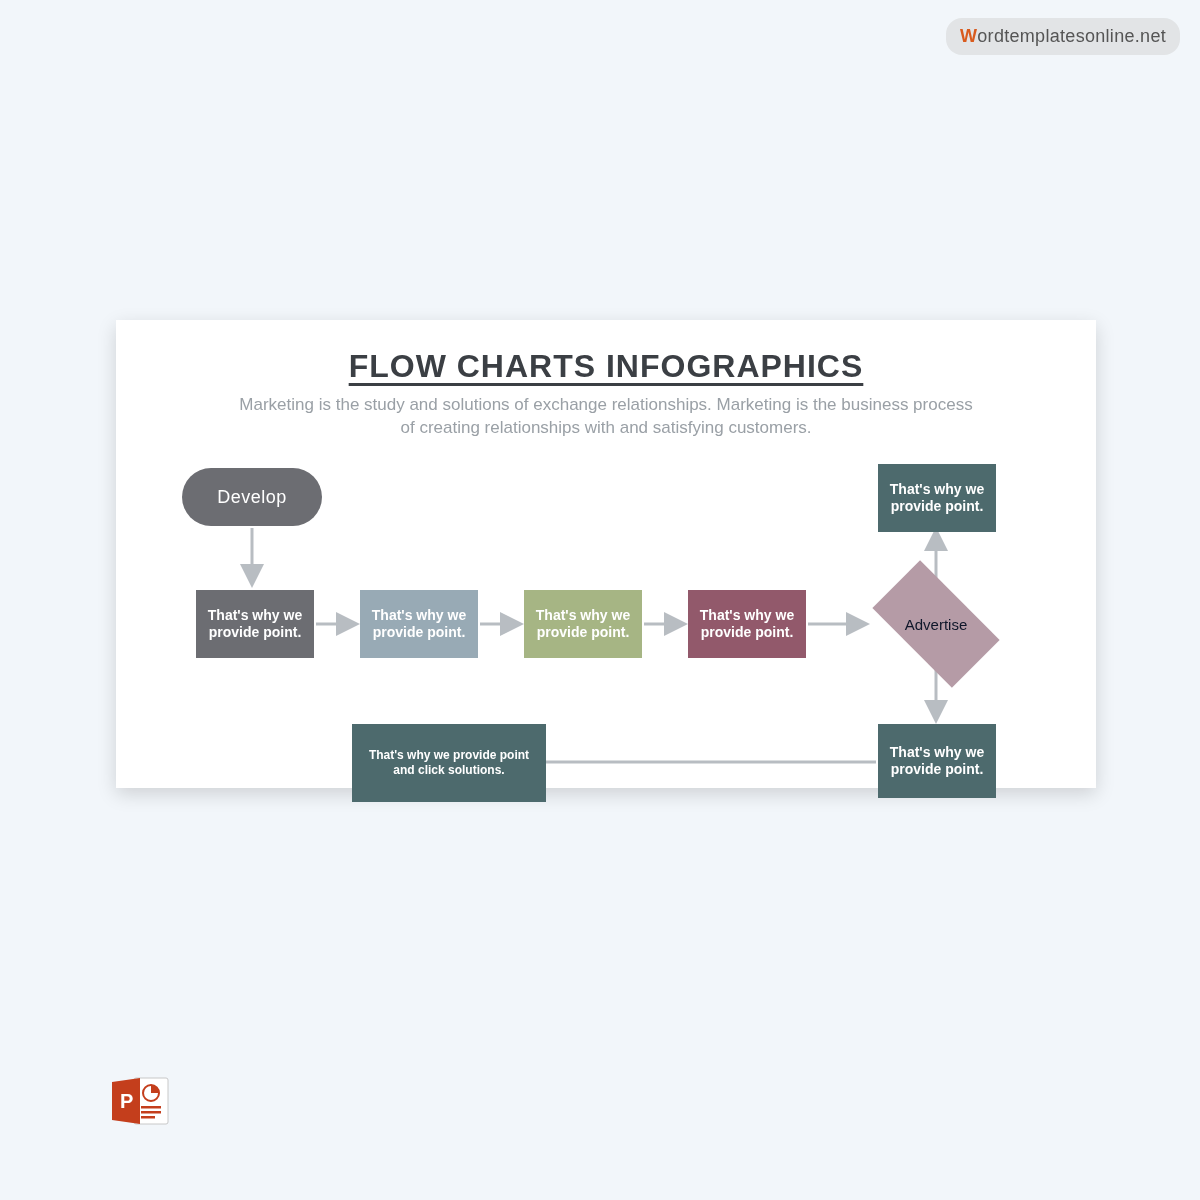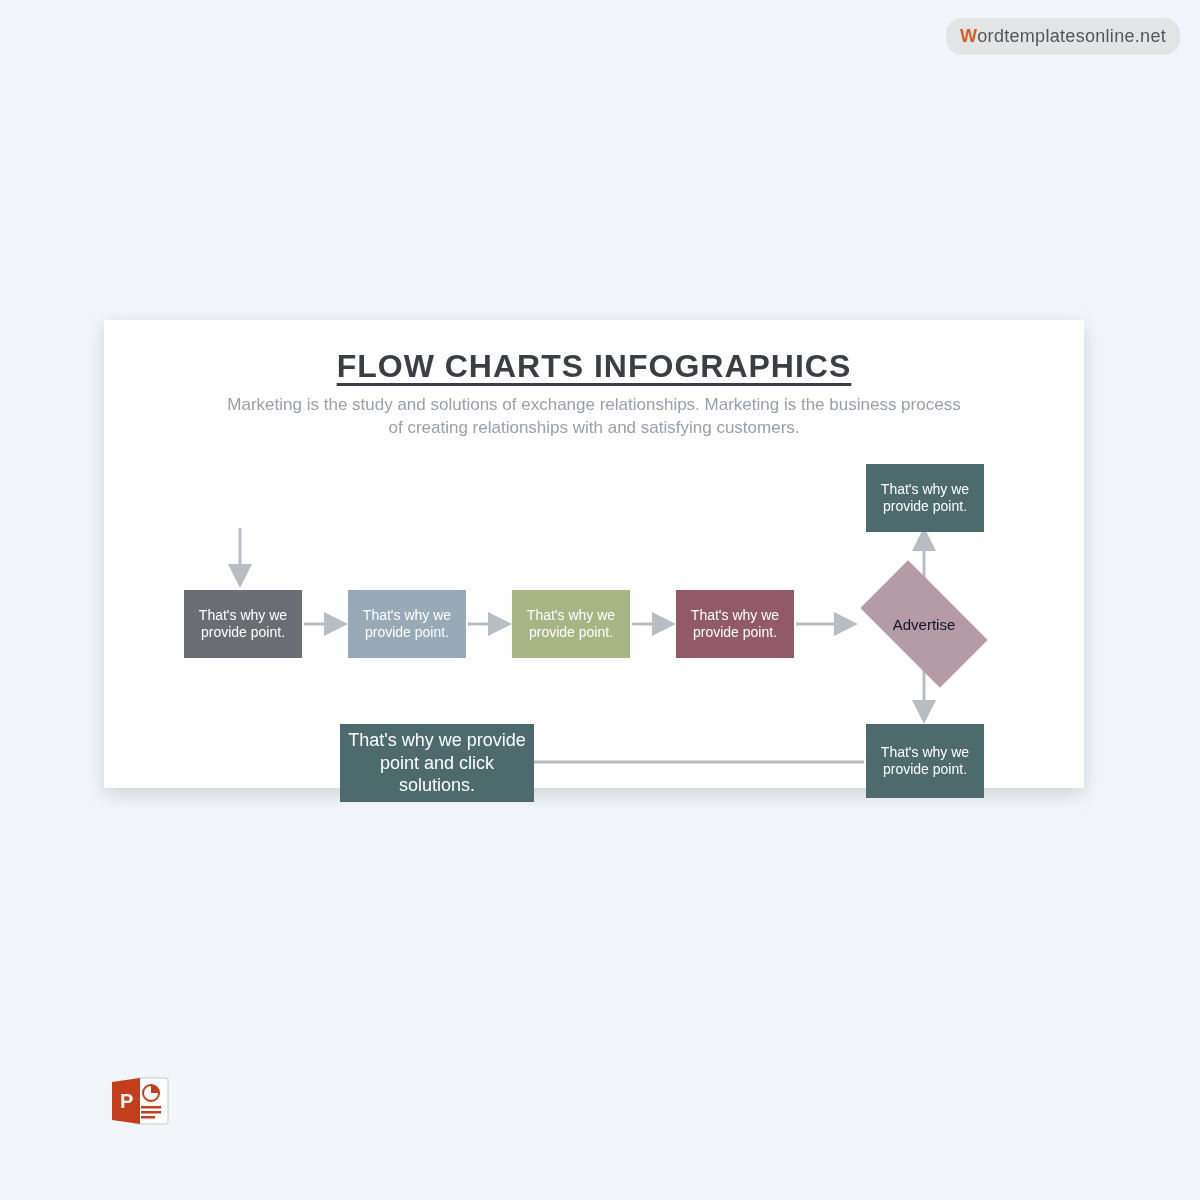--- a/index.html
+++ b/index.html
@@ -22,21 +22,21 @@
     padding: 8px 14px;
     font-size: 18px;
     color: #555;
     letter-spacing: 0.3px;
   }
   .badge .w { color: #d95b1e; font-weight: 700; }
 
   
   .slide {
     position: absolute;
-    left: 104px;
+    left: 116px;
     top: 320px;
     width: 980px;
     height: 468px;
     background: #ffffff;
     box-shadow: 0 6px 18px rgba(0,0,0,0.15);
   }
   .slide-inner {
     position: relative;
     width: 100%;
     height: 100%;
@@ -77,21 +77,21 @@
     text-align: center;
     font-weight: 300;
     line-height: 1.25;
   }
   .pill {
     background: #6c6d72;
     border-radius: 32px;
     font-size: 18px;
     letter-spacing: 0.5px;
   }
-  .rect { font-size: 14px; }
+  .rect { font-size: 14px; font-weight: bold; }
   .c-gray  { background: #6c6d72; }
   .c-blue  { background: #98aab5; }
   .c-green { background: #a6b584; }
   .c-plum  { background: #92596b; }
   .c-teal  { background: #4d6a6d; }
 
   .diamond-wrap {
     position: absolute;
     width: 130px;
     height: 88px;
@@ -155,36 +155,37 @@
       <line x1="528" y1="304" x2="566" y2="304" stroke="#b8bdc2" stroke-width="3" marker-end="url(#ah)"></line>
       <line x1="692" y1="304" x2="748" y2="304" stroke="#b8bdc2" stroke-width="3" marker-end="url(#ah)"></line>
 
       <line x1="820" y1="260" x2="820" y2="213" stroke="#b8bdc2" stroke-width="3" marker-end="url(#ah)"></line>
 
       <line x1="820" y1="350" x2="820" y2="398" stroke="#b8bdc2" stroke-width="3" marker-end="url(#ah)"></line>
 
       <line x1="760" y1="442" x2="430" y2="442" stroke="#b8bdc2" stroke-width="3"></line>
     </svg>
 
+    <div class="node pill" style="left:66px;top:148px;width:140px;height:58px">Develop</div>
 
     <div class="node rect c-gray" style="left:80px;top:270px;width:118px;height:68px;padding:6px">That's why we provide point.</div>
     <div class="node rect c-blue" style="left:244px;top:270px;width:118px;height:68px;padding:6px">That's why we provide point.</div>
     <div class="node rect c-green" style="left:408px;top:270px;width:118px;height:68px;padding:6px">That's why we provide point.</div>
     <div class="node rect c-plum" style="left:572px;top:270px;width:118px;height:68px;padding:6px">That's why we provide point.</div>
 
     <div class="diamond-wrap" style="left:755px;top:260px">
       <div class="diamond"></div>
       <div class="diamond-label">Advertise</div>
     </div>
 
     <div class="node rect c-teal" style="left:762px;top:144px;width:118px;height:68px;padding:6px">That's why we provide point.</div>
 
     <div class="node rect c-teal" style="left:762px;top:404px;width:118px;height:74px;padding:6px">That's why we provide point.</div>
 
-    <div class="node rect c-teal" style="left:236px;top:404px;width:194px;height:78px;padding:8px;font-size:18px">That's why we provide point and click solutions.</div>
+    <div class="node rect c-teal" style="left:236px;top:404px;width:194px;height:78px;padding:8px;font-size:12px">That's why we provide point and click solutions.</div>
 
   </div>
 </div>
 
 <div class="pp-icon">
   <svg width="62" height="58" viewBox="0 0 62 58">
     <rect x="24" y="6" width="34" height="46" rx="2" fill="#ffffff" stroke="#c8c8c8"></rect>
     <circle cx="41" cy="21" r="8" fill="none" stroke="#c43e1c" stroke-width="2"></circle>
     <path d="M41 13 A8 8 0 0 1 49 21 L41 21 Z" fill="#c43e1c"></path>
     <rect x="31" y="34" width="20" height="2.5" fill="#c43e1c"></rect>

